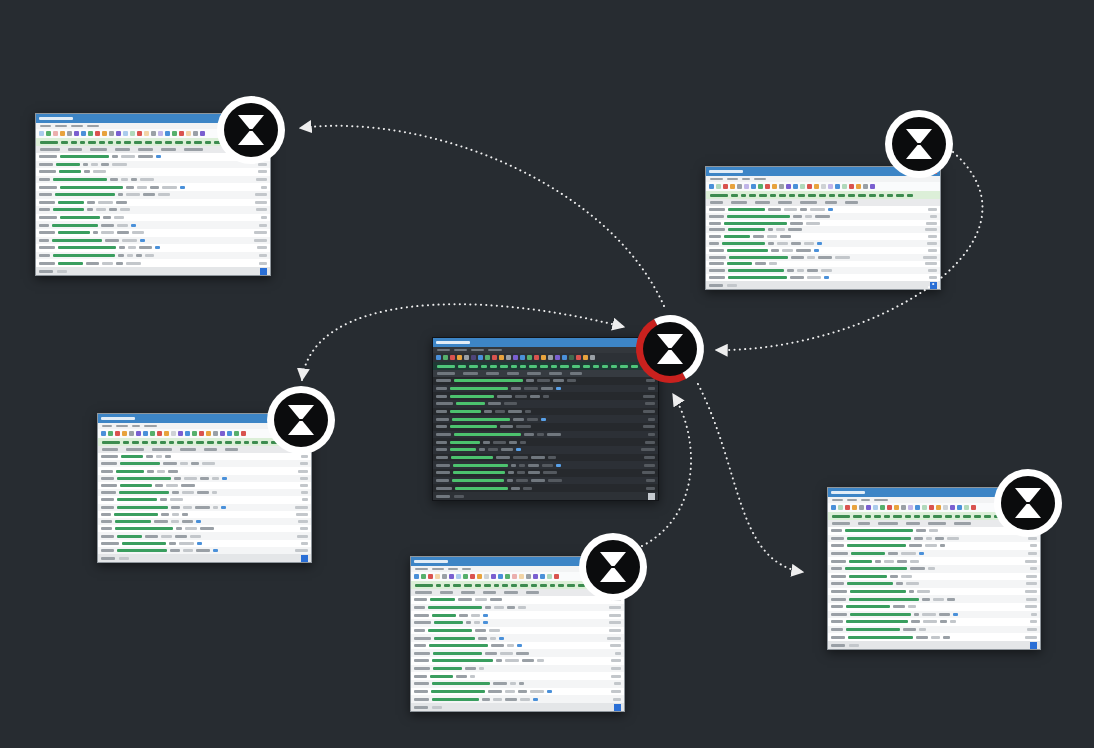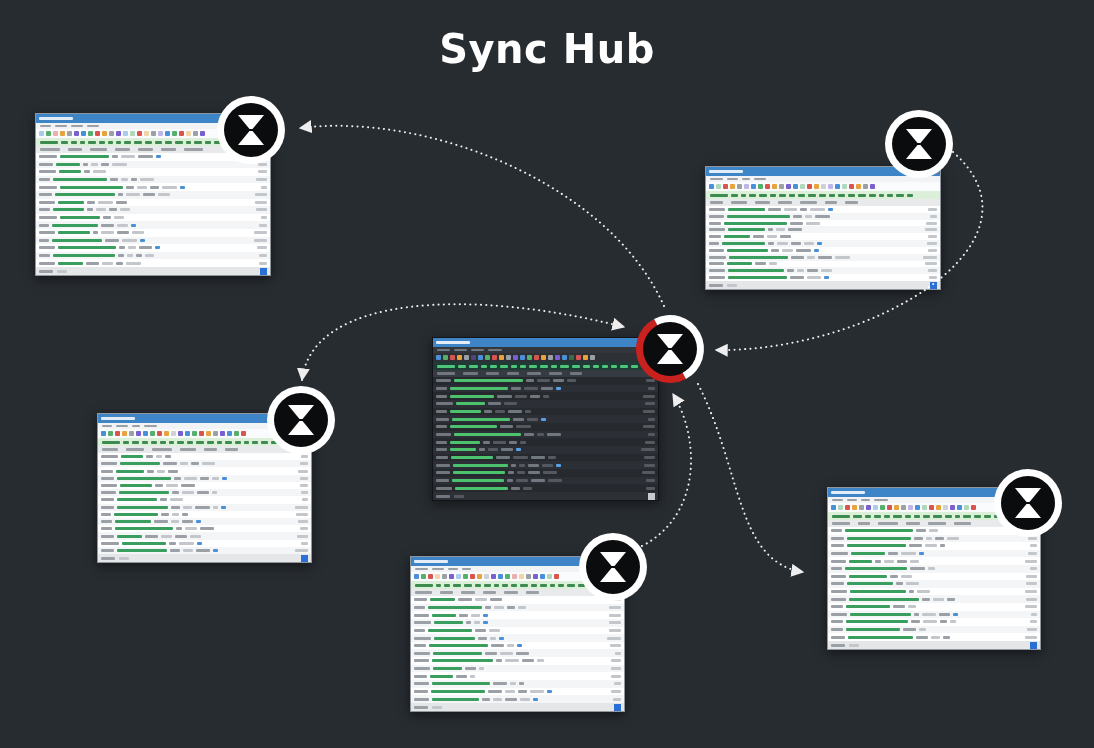--- a/index.html
+++ b/index.html
@@ -36,21 +36,20 @@
   .bar{height:3px;border-radius:1px;flex:none;display:inline-block;}
   .status{height:8px;flex:none;display:flex;align-items:center;gap:4px;padding:0 3px;}
   .sq{width:7px;height:7px;flex:none;margin-left:auto;}
   
   .overlay{position:absolute;left:0;top:0;width:1094px;height:748px;z-index:3;pointer-events:none;}
 </style>
 </head>
 <body style="background: rgb(39, 44, 49);">
 
 <div id="stage">
-  <h1 class="page-title">Sync Hub</h1>
   <div id="windows-layer">
       <div class="win" style="left: 35px; top: 113px; width: 236px; height: 163px; background: rgb(255, 255, 255); border-color: rgb(143, 150, 156);">
         <div class="tb" style="background: rgb(61, 133, 198);">
           <span class="ttext"></span>
           <span class="sp"></span>
           <span class="dot" style="background: rgb(255, 255, 255); opacity: 0.9;"></span>
           <span class="dot" style="background: rgb(255, 255, 255); opacity: 0.9;"></span>
           <span class="dot" style="background: rgb(224, 90, 78);"></span>
         </div>
         <div class="menubar" style="background: rgb(242, 243, 244);">

